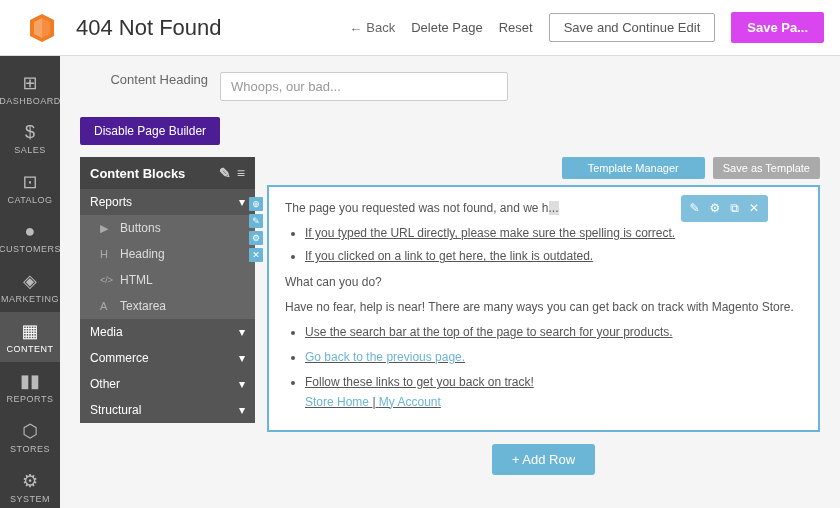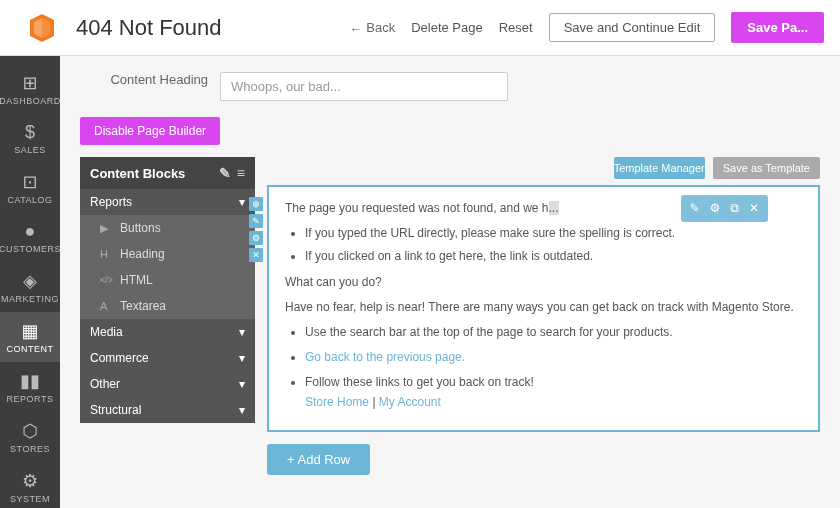--- a/index.html
+++ b/index.html
@@ -141,21 +141,21 @@
       padding: 6px 10px;
       width: 288px;
       font-size: 13px;
       color: #999;
       background: #fff;
       border-radius: 2px;
     }
 
     
     .disable-btn {
-      background: #d946ef;
+      background: #4c1d95;
       color: #fff;
       border: none;
       padding: 7px 14px;
       font-size: 12px;
       cursor: pointer;
       border-radius: 2px;
       margin-bottom: 12px;
       display: inline-block;
     }
 
@@ -221,21 +221,21 @@
     .editor-toolbar {
       display: flex;
       justify-content: flex-end;
       gap: 8px;
       margin-bottom: 6px;
     }
     .btn-tpl {
       background: #6bb5d6;
       color: #fff;
       border: none;
-      padding: 5px 0;
+      padding: 5px 26px;
       font-size: 11px;
       cursor: pointer;
       border-radius: 2px;
     }
     .btn-save-tpl {
       background: #aaa;
       color: #fff;
       border: none;
       padding: 5px 10px;
       font-size: 11px;
@@ -247,21 +247,21 @@
       background: #fff;
       border: 2px solid #6bb5d6;
       padding: 12px 16px;
       min-height: 240px;
       position: relative;
       font-size: 12px;
       color: #555;
       line-height: 1.6;
     }
     .editor-content p { margin-bottom: 6px; }
-    .editor-content ul { margin-left: 20px; margin-bottom: 6px; }
+    .editor-content ul { margin-left: 20px; margin-bottom: 6px; text-decoration: underline; }
     .editor-content li { margin-bottom: 4px; }
     .editor-content a { color: #6bb5d6; text-decoration: none; }
 
     
     .edit-icons-overlay {
       position: absolute;
       top: 8px;
       right: 50px;
       display: flex;
       gap: 4px;
@@ -285,21 +285,21 @@
       font-size: 9px;
       color: #fff;
       display: flex;
       align-items: center;
       justify-content: center;
     }
 
     
     .add-row-container {
       display: flex;
-      justify-content: flex-start;
+      justify-content: center;
       margin-top: 12px;
     }
     .btn-add-row {
       background: #6bb5d6;
       color: #fff;
       border: none;
       padding: 8px 20px;
       font-size: 13px;
       cursor: pointer;
       border-radius: 3px;

